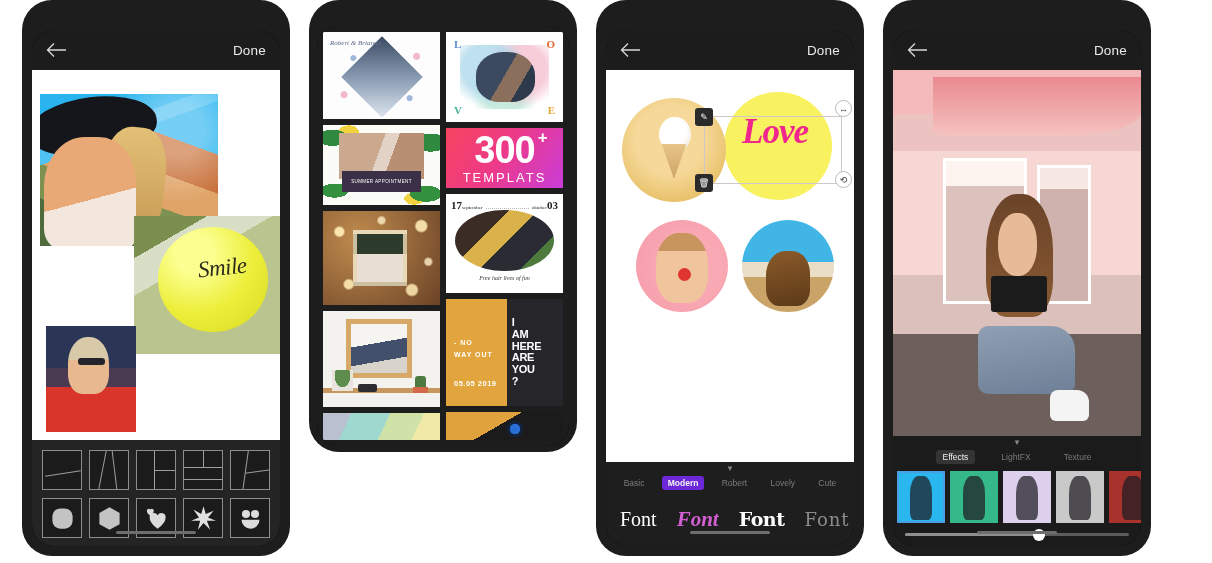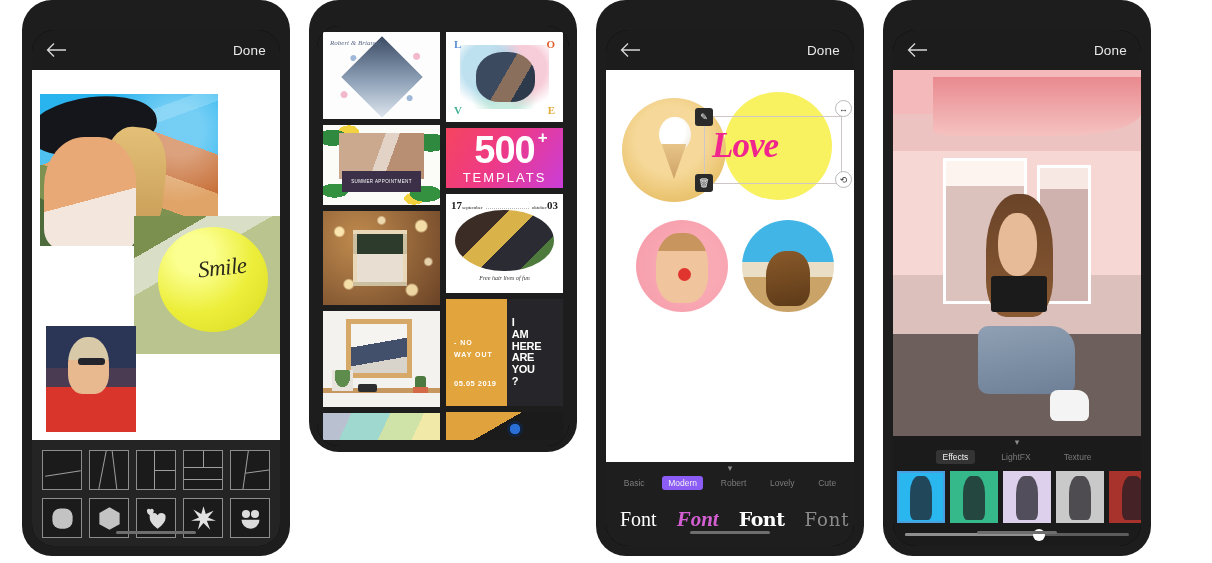--- a/index.html
+++ b/index.html
@@ -357,22 +357,22 @@
     position: absolute; left: 118px; top: 22px;
     width: 108px; height: 108px; border-radius: 50%;
     background: #f8f160;
   }
   .sel-box {
     position: absolute; left: 98px; top: 46px;
     width: 138px; height: 68px;
     border: 1px solid #cfc7c7;
   }
   .love-script {
-    position: absolute; left: 106px; top: 50px;
-    width: 126px; 
+    position: absolute; left: 106px; top: 36px;
+    width: 126px; text-align: center;
     font-family: "Liberation Serif", serif;
     font-style: italic; font-weight: bold;
     font-size: 35px; color: #f0258e;
     line-height: 1.5;
     letter-spacing: -1px;
   }
   .handle {
     position: absolute; width: 18px; height: 18px;
     background: #2a2a2a; border-radius: 3px;
     display: flex; align-items: center; justify-content: center;
@@ -416,21 +416,21 @@
 
   .panel3 { flex: 0 0 auto; background: #1e1e1e; position: relative; }
   .chev { text-align: center; color: #8a8a8a; font-size: 9px; line-height: 12px; }
   .cat-row {
     display: flex; justify-content: space-around;
     padding: 2px 6px 6px;
   }
   .cat {
     font-size: 8.5px; color: #7c7c7c; padding: 2px 6px; border-radius: 3px;
   }
-  .cat.active { color: #f2f2f2; background: #8b5cf6; }
+  .cat.active { color: #f2f2f2; background: #6d28d9; font-weight: bold; }
   .font-row {
     display: flex; align-items: center; gap: 20px;
     padding: 6px 14px 10px;
     overflow: hidden; height: 50px;
   }
   .fnt { color: #fff; white-space: nowrap; flex: 0 0 auto; }
   .fnt.f1 { font-family: "Liberation Serif", serif; font-size: 20px; }
   .fnt.f2 { font-family: "Liberation Serif", serif; font-style: italic; font-weight: bold; font-size: 21px; color: #d35fd3; }
   .fnt.f3 { font-family: "DejaVu Serif", serif; font-weight: bold; font-size: 19px; letter-spacing: -.5px; }
   .fnt.f4 { font-family: "DejaVu Serif", serif; font-size: 18px; color: #8b8b8b; letter-spacing: 1px; }
@@ -661,21 +661,21 @@
             <span class="blob"></span>
             <span class="couple"></span>
             <span class="lt l1">L</span>
             <span class="lt l2">O</span>
             <span class="lt l3">V</span>
             <span class="lt l4">E</span>
           </div>
 
           <div class="card tpl-500">
             <span class="big">
-              <span>500</span><sup>+</sup>
+              <span>300</span><sup>+</sup>
             </span>
             <span class="sub">TEMPLATS</span>
           </div>
 
           <div class="card tpl-cal">
             <span class="calhdr">
               <b>17</b>
               <span>september</span>
               <i class="dots"></i>
               <span>oktober</span>

